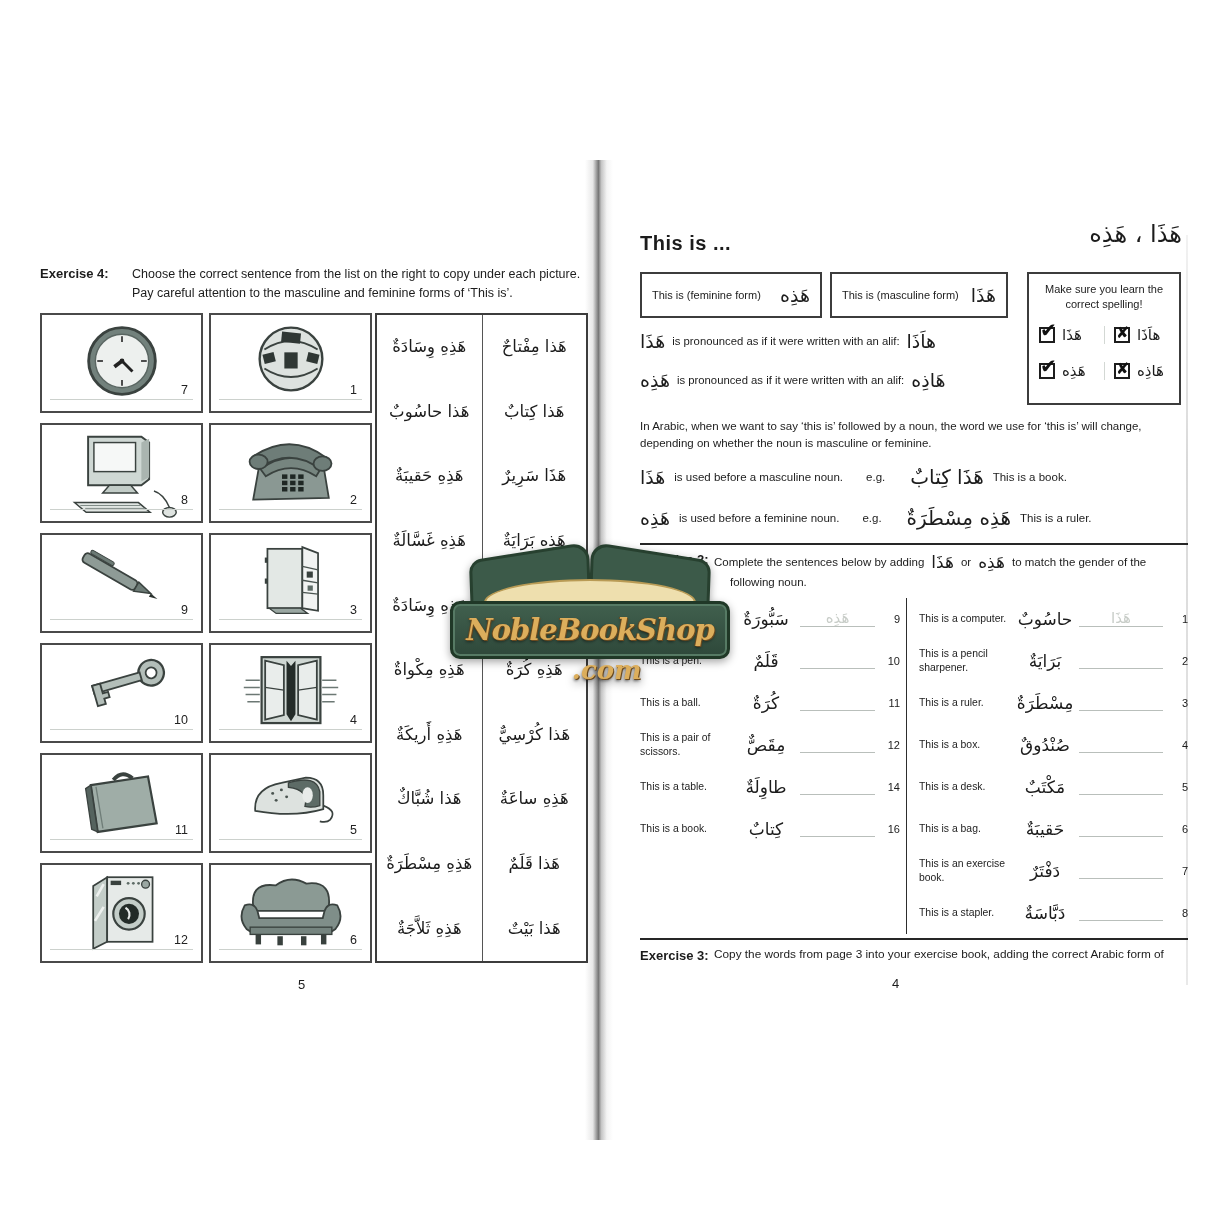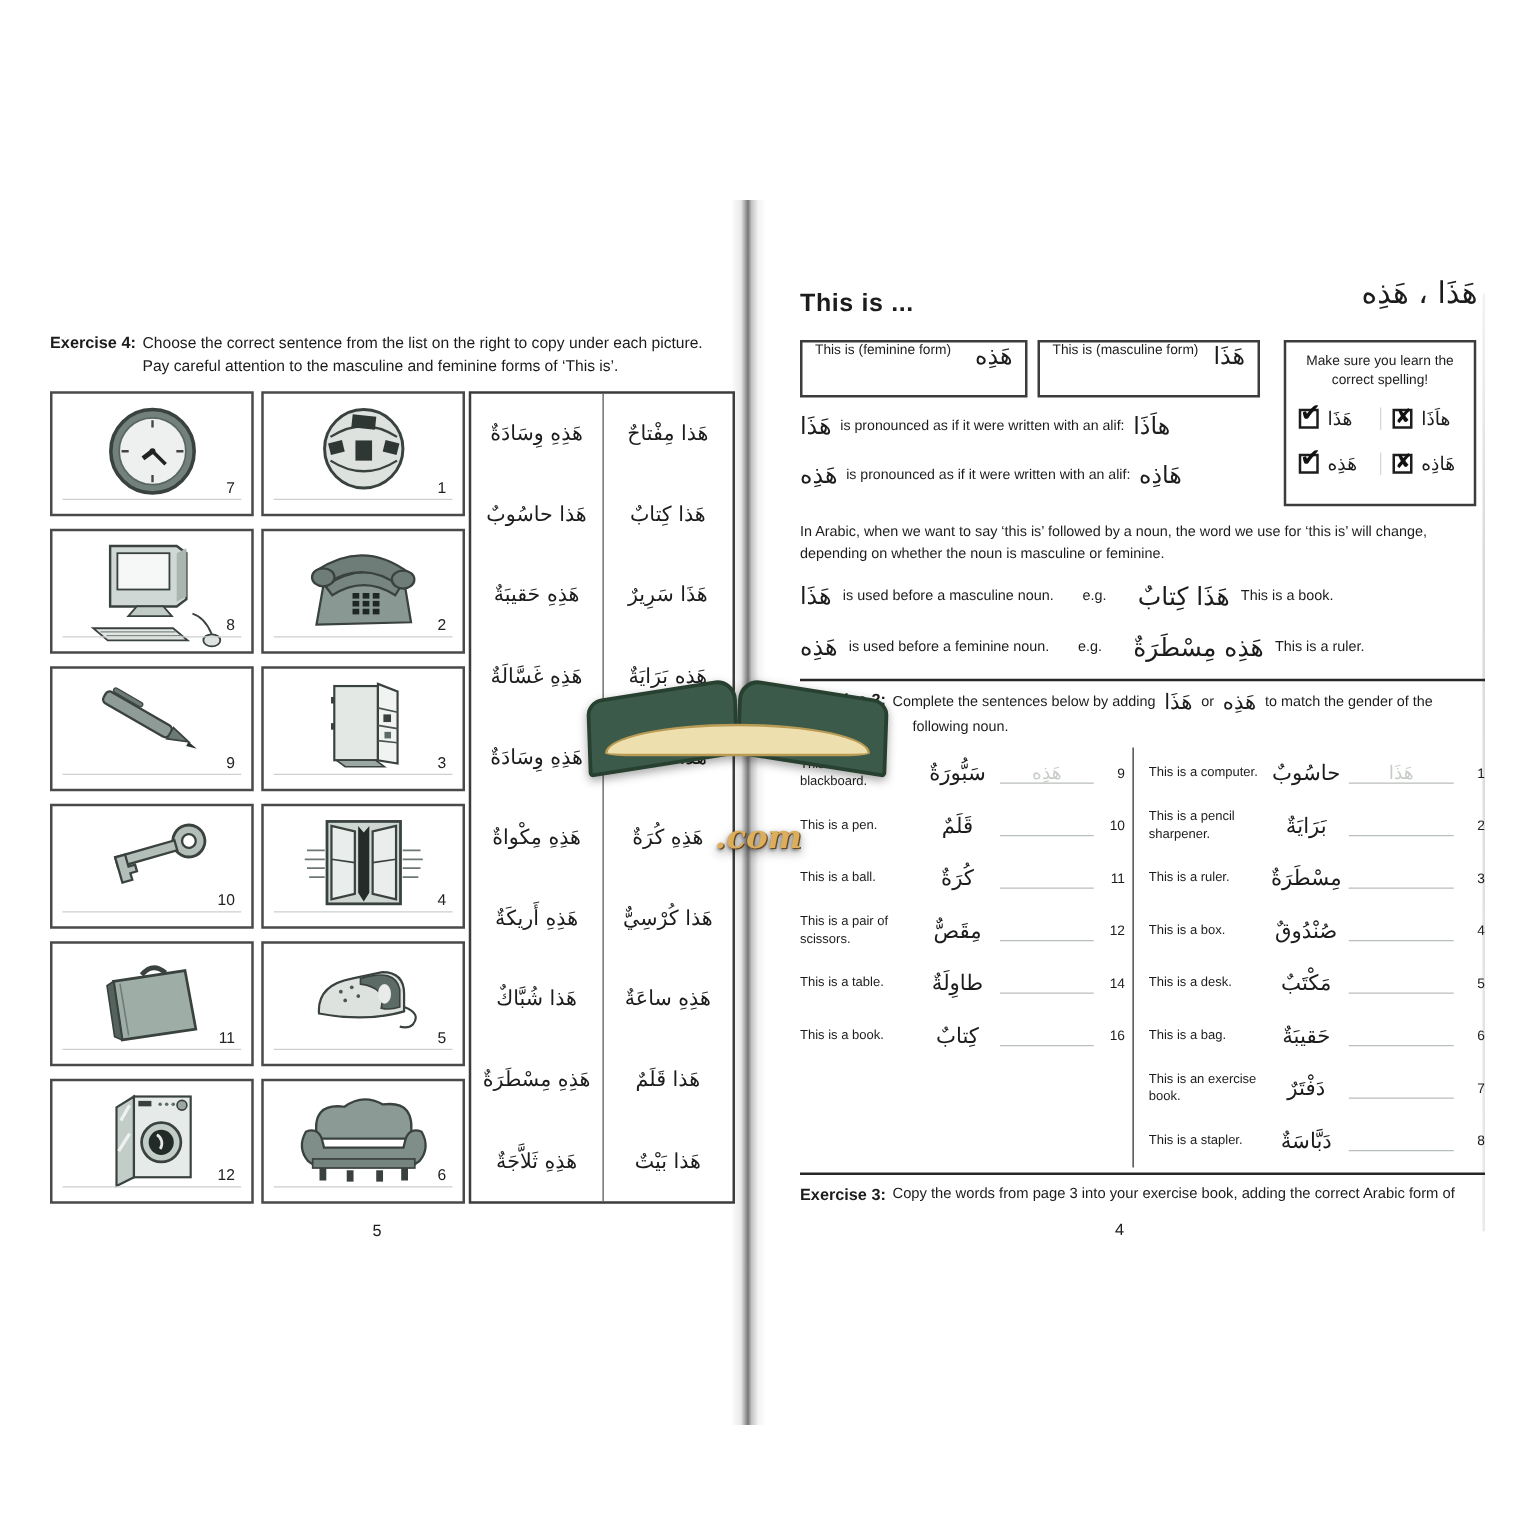--- a/index.html
+++ b/index.html
@@ -9,21 +9,21 @@
 
   
   .spine { position:absolute; left:585px; top:160px; width:28px; height:980px;
     background:linear-gradient(to right, rgba(120,120,120,0) 0%, rgba(100,100,100,.15) 28%,
       rgba(35,35,35,.62) 48%, rgba(70,70,70,.32) 58%, rgba(150,150,150,.10) 78%, rgba(255,255,255,0) 100%); }
   .page-edge { position:absolute; left:1186px; top:235px; width:2px; height:750px;
     background:linear-gradient(to bottom,#f2f2f2,#d9d9d9 30%,#e9e9e9); }
 
   
   .lp { position:absolute; left:40px; top:265px; width:548px; }
-  .ex-header { display:grid; grid-template-columns:68px 1fr; column-gap:6px;
+  .ex-header { display:grid; grid-template-columns:68px 1fr; column-gap:24px;
                font-size:12.5px; line-height:1.45; }
   .ex-label { font-weight:bold; font-size:13px; white-space:nowrap; }
   .pic-grid { position:absolute; left:0; top:48px; width:332px; display:grid;
               grid-template-columns:163px 163px; grid-auto-rows:100px; gap:10px 6px; }
   .pic-box { border:2px solid #4a4a4a; position:relative; background:#fff;
              display:flex; align-items:flex-start; justify-content:center; overflow:hidden; }
   .pic-icon { margin-top:4px; }
   .pic-line { position:absolute; left:8px; right:8px; bottom:11px; border-bottom:1.5px solid #ccd1cd; }
   .pic-num { position:absolute; right:13px; bottom:14px; font-size:12.5px; color:#222; }
   .sentence-box { position:absolute; left:335px; top:48px; width:213px; height:650px;
@@ -31,21 +31,21 @@
   .sent-col { width:50%; display:grid; grid-template-rows:repeat(10,1fr); align-items:center; }
   .sent-col.rightcol { border-left:1.5px solid #555; }
   .sent-row { text-align:center; font-size:16.5px; line-height:1.1; padding:0 2px; }
   .lp .page-num { position:absolute; left:258px; top:712px; font-size:13px; }
 
   
   .rp { position:absolute; left:640px; top:222px; width:548px; }
   .rp-title-en { position:absolute; left:0; top:10px; font-size:20px; font-weight:bold; letter-spacing:.5px; }
   .rp-title-ar { position:absolute; right:6px; top:-2px; font-size:24px;margin-left:36px; }
   .form-box { position:absolute; top:50px; height:46px; border:2px solid #3c3c3c;
-              display:flex; align-items:flex-start; justify-content:space-between; padding:0 10px; background:#fff; }
+              display:flex; align-items:center; justify-content:space-between; padding:0 10px; background:#fff; }
   .form-box .fb-label { font-size:11px; }
   .form-box .fb-ar { font-size:19px; }
   .form-box.fem { left:0;  width:182px; }
   .form-box.mas { left:190px; width:178px; }
   .spelling-box { position:absolute; left:374px; top:50px; width:154px; height:133px;
                   border:2px solid #3c3c3c; padding:8px 6px 4px; background:#fff;margin-left:13px; }
   .sp-head { text-align:center; font-size:11px; line-height:1.35; }
   .sp-grid { display:grid; grid-template-columns:1fr 1fr; row-gap:18px; margin-top:14px; }
   .sp-pair { display:flex; align-items:center; gap:7px; padding-left:4px; }
   .sp-pair.sp-right { border-left:1px solid #d3d8d4; padding-left:9px; }
@@ -533,14 +533,17 @@
     <span></span>
   </div>
 
   <div class="page-num">4</div>
 </div>
 
 <div class="watermark">
   <div class="wm-page l"></div>
   <div class="wm-page r"></div>
   <div class="wm-sheet"></div>
+  <div class="wm-banner">
+    <span class="wm-title">NobleBookShop</span>
+  </div>
   <span class="wm-com">.com</span>
 </div>
 
 </body></html>

